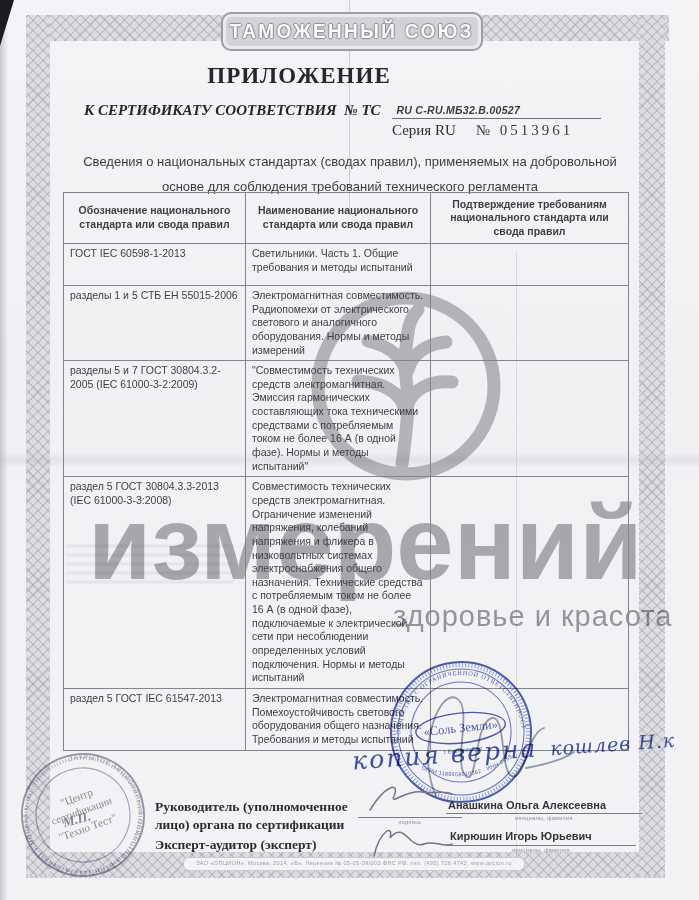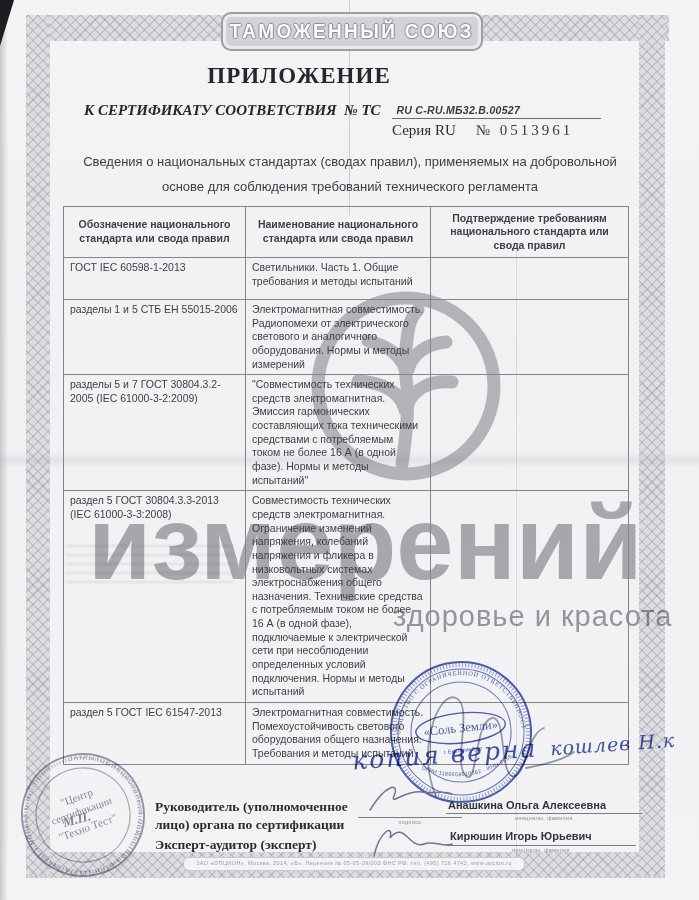--- a/index.html
+++ b/index.html
@@ -33,21 +33,21 @@
       font-weight:bold;font-size:23px;letter-spacing:1px;color:#26262c;}
   .subline{left:84px;top:102px;width:560px;font-family:"Liberation Serif","DejaVu Serif",serif;
       font-weight:bold;font-size:15px;color:#26262c;white-space:nowrap;font-style:italic;}
   .certnum{display:inline-block;width:205px;margin-left:8px;padding:0 0 2px 4px;vertical-align:1px;
       font-family:"Liberation Sans","DejaVu Sans",sans-serif;font-size:10.5px;font-weight:bold;
       letter-spacing:.3px;color:#3a3a42;border-bottom:1px solid #6b6b72;}
   .series{left:392px;top:122px;font-family:"Liberation Serif","DejaVu Serif",serif;font-size:15px;color:#2c2c33;}
   .series .snum{margin-left:16px;letter-spacing:3px;color:#3a3a42;}
   .intro{left:72px;top:149px;width:556px;text-align:center;font-size:13px;line-height:1.95;color:#3c3c44;}
   
-  table.std{position:absolute;left:63px;top:206px;width:565px;border-collapse:collapse;table-layout:fixed;}
+  table.std{position:absolute;left:63px;top:192px;width:565px;border-collapse:collapse;table-layout:fixed;}
   .std th,.std td{border:1px solid #84848c;font-size:10.5px;line-height:1.3;color:#3e3e47;padding:3px 6px;}
   .std th{font-weight:bold;text-align:center;vertical-align:middle;height:44px;}
   .std td{vertical-align:top;text-align:left;margin-top:20px;}
   
   .wm{mix-blend-mode:multiply;pointer-events:none;}
   .wm-logo{left:306px;top:286px;opacity:.5;}
   .wm-brand{left:88px;top:492px;font-weight:bold;font-size:103px;line-height:1;color:rgba(123,123,132,.6);}
   .wm-tagline{left:393px;top:592px;font-size:29px;letter-spacing:1px;color:rgba(123,123,132,.75);margin-top:8px;}
   
   .stamp-blue{left:386px;top:656px;transform:rotate(-6deg);mix-blend-mode:multiply;opacity:.92;}

